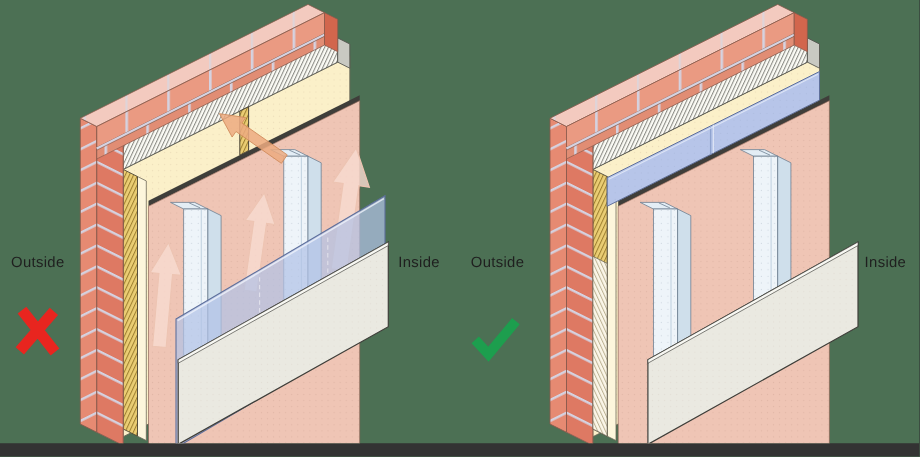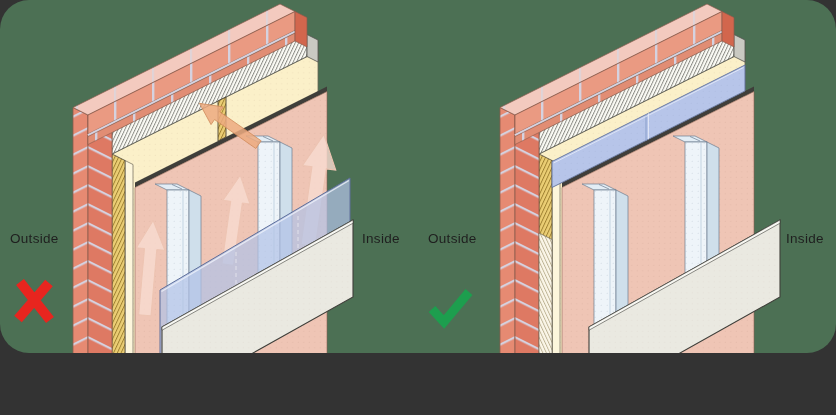--- a/index.html
+++ b/index.html
@@ -1,16 +1,16 @@
 <!DOCTYPE html>
 <html><head>
 <meta charset="utf-8">
 <style>
   html,body{margin:0;padding:0;background:#333;}
-  .stage{position:relative;width:836px;height:353px;overflow:hidden;border-radius:29px;}
+  .stage{position:relative;width:836px;height:403px;overflow:hidden;}
   svg{display:block;}
   text{font-family:"Liberation Sans", sans-serif;font-size:13.5px;fill:#1f1f1f;letter-spacing:.3px;}
 </style>
 </head>
 <body>
 
 <div class="stage">
 <svg width="836" height="415" viewBox="0 0 836 415">
   <rect x="0" y="0" width="836" height="415" fill="#4c7054"></rect>
 

